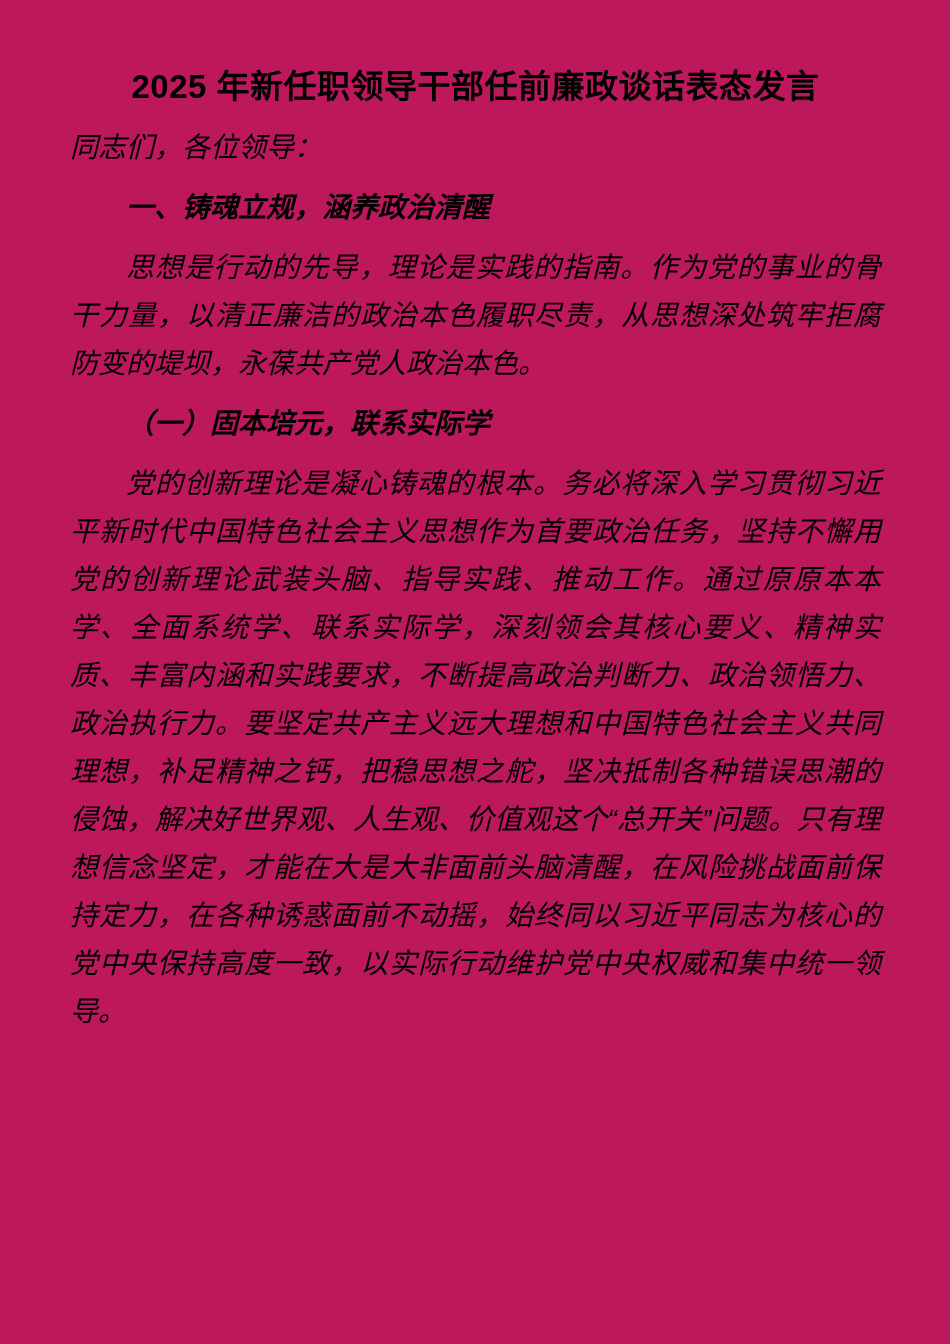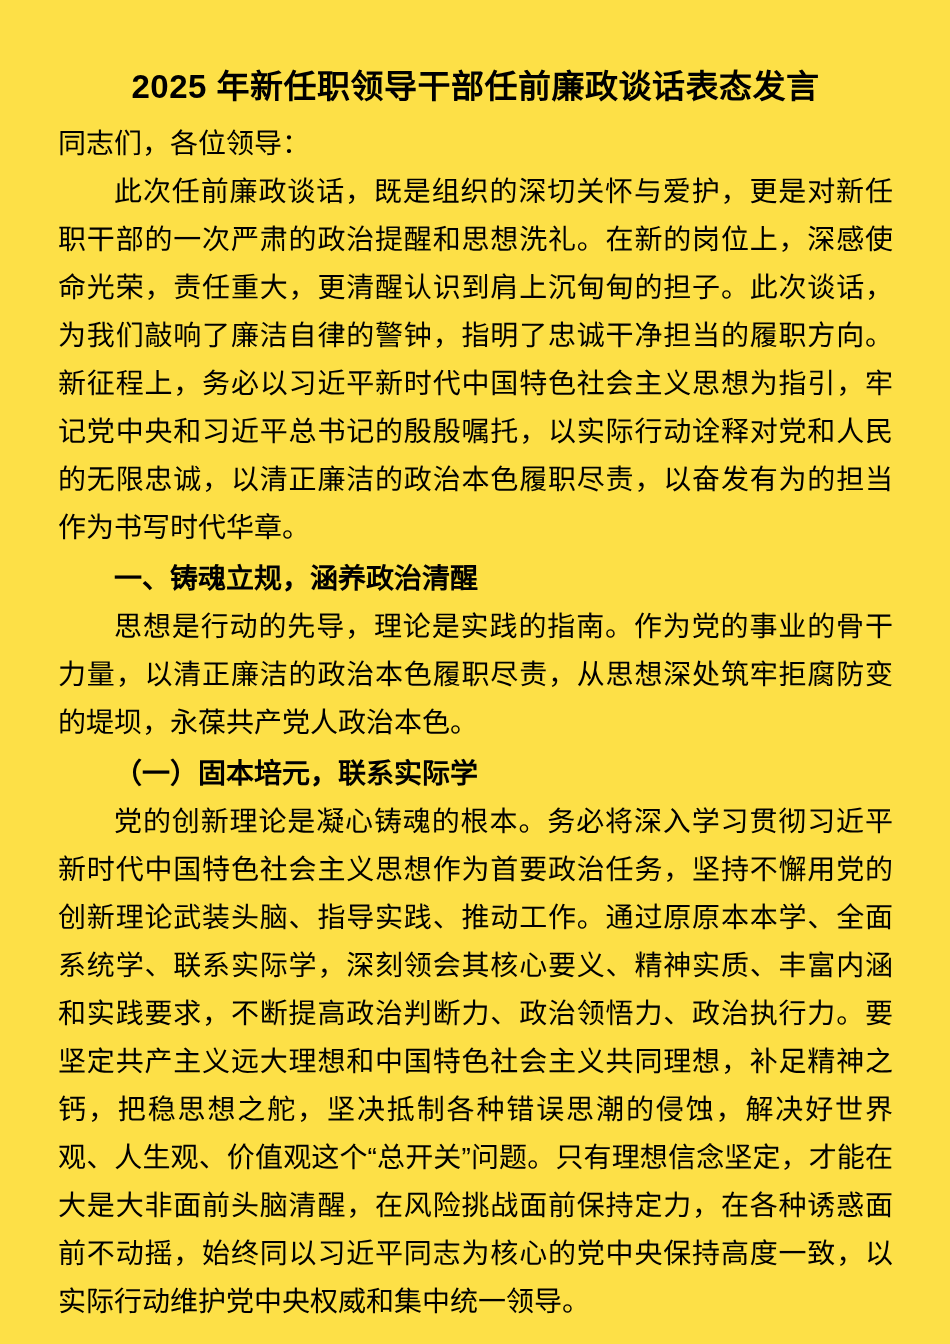--- a/index.html
+++ b/index.html
@@ -9,42 +9,43 @@
   }
   body {
     font-family: "Liberation Sans", sans-serif;
     color: #000000;
   }
   .page {
     position: relative;
     width: 950px;
     height: 1344px;
     margin: 0 auto;
-    background: #fde047;
+    background: #be185d;
     box-sizing: border-box;
     padding: 62px 57px 0 58px;
     overflow: hidden;
   }
   .doc-title {
     font-size: 33px;
     line-height: 50px;
     font-weight: 700;
     text-align: center;
     margin: 0 0 8px 0;
     letter-spacing: 0.5px;
   }
   .doc-line,
   .doc-para,
   .doc-heading,
   .doc-subheading {
     font-size: 28px;
     line-height: 48px;
-    margin: 0;
+    margin: 12px;
     text-align: justify;
     word-break: break-all;
+    font-style: italic;
   }
   .doc-para {
     text-indent: 2em;
   }
   .doc-heading {
     font-weight: 700;
     text-indent: 2em;
     margin-top: 3px;
   }
   .doc-subheading {
@@ -58,21 +59,20 @@
 </style>
 </head>
 <body>
 
 <div class="page">
 
   <h1 class="doc-title">2025 年新任职领导干部任前廉政谈话表态发言</h1>
 
   <p class="doc-line salutation">同志们，各位领导：</p>
 
-  <p class="doc-para">此次任前廉政谈话，既是组织的深切关怀与爱护，更是对新任职干部的一次严肃的政治提醒和思想洗礼。在新的岗位上，深感使命光荣，责任重大，更清醒认识到肩上沉甸甸的担子。此次谈话，为我们敲响了廉洁自律的警钟，指明了忠诚干净担当的履职方向。新征程上，务必以习近平新时代中国特色社会主义思想为指引，牢记党中央和习近平总书记的殷殷嘱托，以实际行动诠释对党和人民的无限忠诚，以清正廉洁的政治本色履职尽责，以奋发有为的担当作为书写时代华章。</p>
 
   <p class="doc-heading">一、铸魂立规，涵养政治清醒</p>
 
   <p class="doc-para">思想是行动的先导，理论是实践的指南。作为党的事业的骨干力量，以清正廉洁的政治本色履职尽责，从思想深处筑牢拒腐防变的堤坝，永葆共产党人政治本色。</p>
 
   <p class="doc-subheading">（一）固本培元，联系实际学</p>
 
   <p class="doc-para">党的创新理论是凝心铸魂的根本。务必将深入学习贯彻习近平新时代中国特色社会主义思想作为首要政治任务，坚持不懈用党的创新理论武装头脑、指导实践、推动工作。通过原原本本学、全面系统学、联系实际学，深刻领会其核心要义、精神实质、丰富内涵和实践要求，不断提高政治判断力、政治领悟力、政治执行力。要坚定共产主义远大理想和中国特色社会主义共同理想，补足精神之钙，把稳思想之舵，坚决抵制各种错误思潮的侵蚀，解决好世界观、人生观、价值观这个“总开关”问题。只有理想信念坚定，才能在大是大非面前头脑清醒，在风险挑战面前保持定力，在各种诱惑面前不动摇，始终同以习近平同志为核心的党中央保持高度一致，以实际行动维护党中央权威和集中统一领导。</p>
 
 </div>

